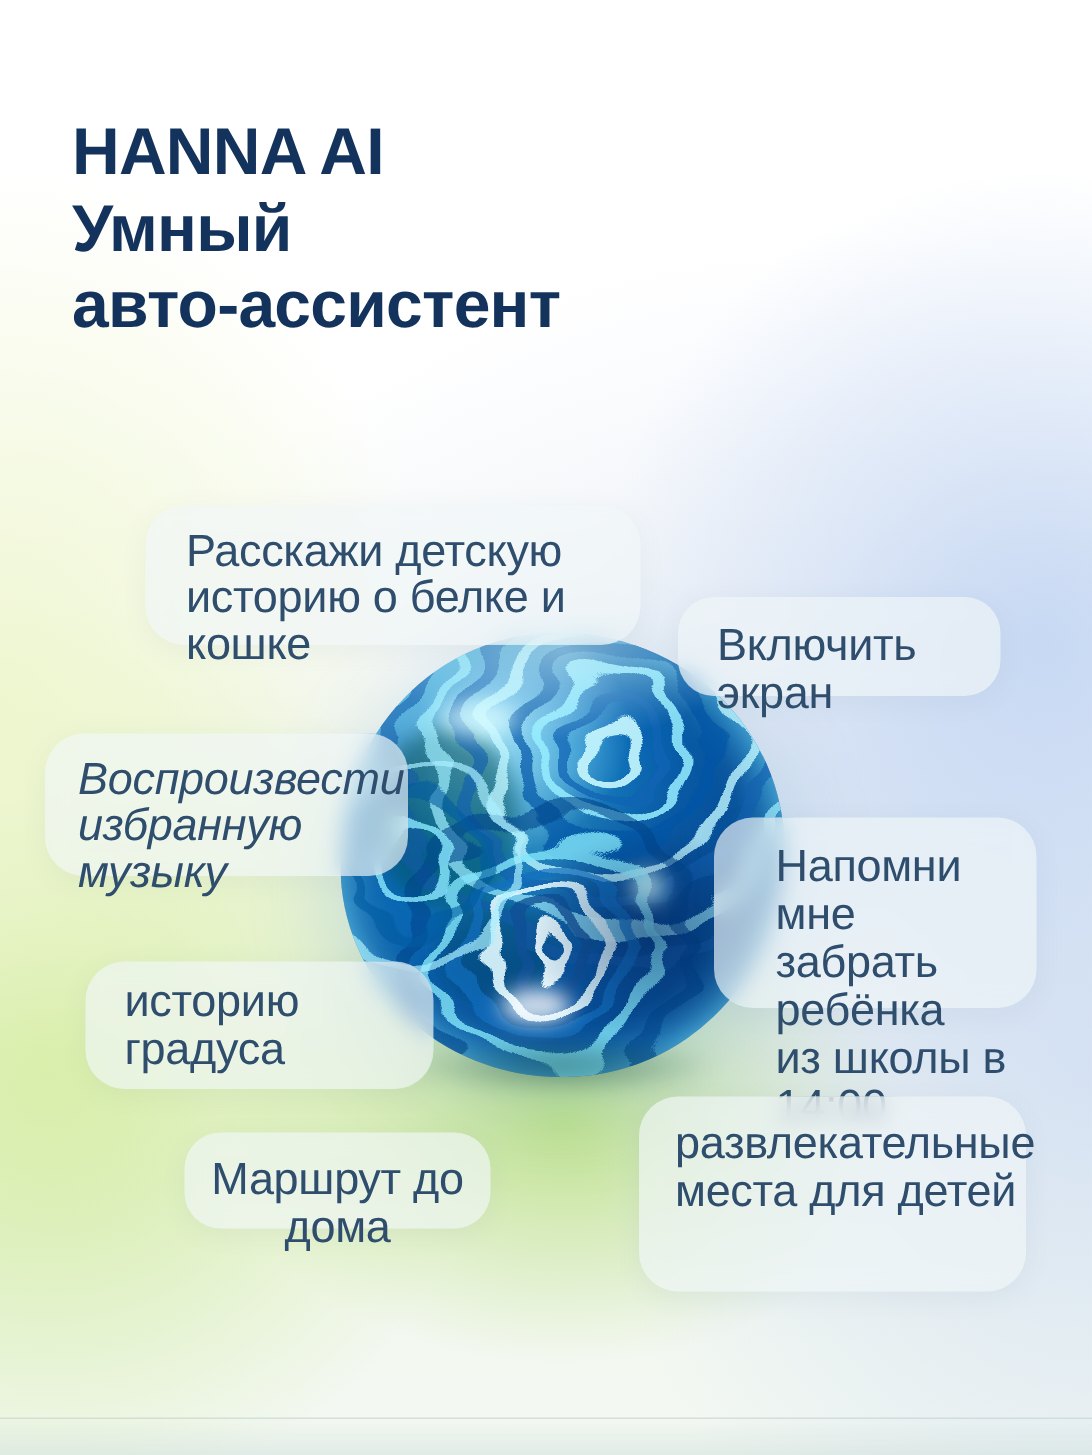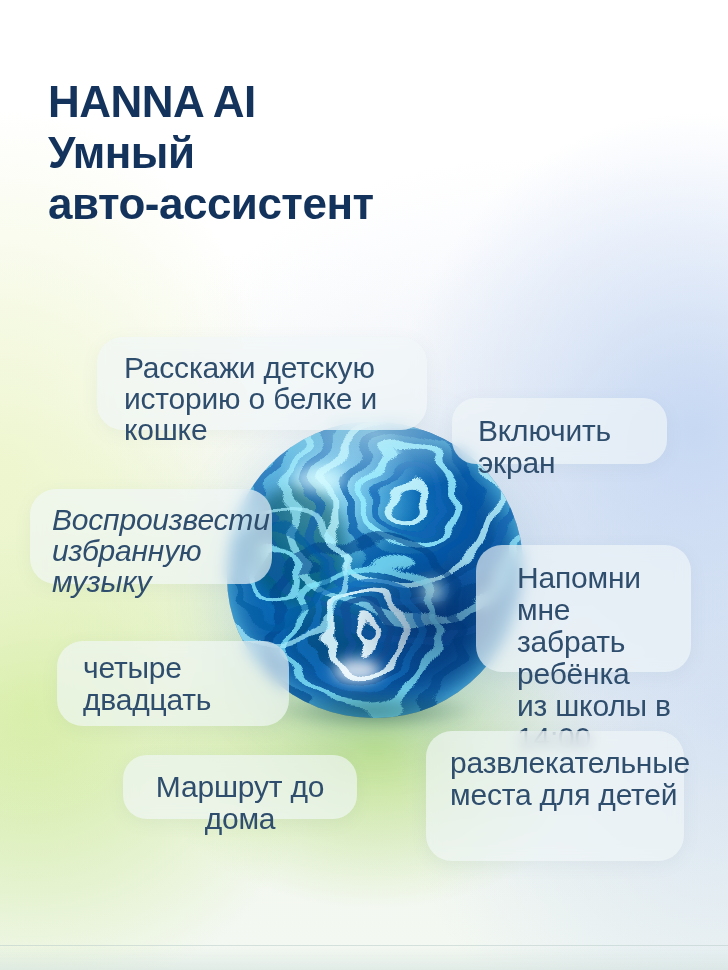--- a/index.html
+++ b/index.html
@@ -36,21 +36,21 @@
     color:#2f4e6d;
     font-size:30px;line-height:32px;letter-spacing:-0.2px;
     box-sizing:border-box;
   }
   .bubble .ln{display:block;}
   .b1{left:97px; top:337px; width:330px; height:93px;  padding:15px 0 0 27px; line-height:31px;}
   .b2{left:452px;top:398px; width:215px; height:66px;  padding:17px 0 0 26px; border-radius:24px;}
   .b3{left:30px; top:489px; width:242px; height:95px;  padding:15px 0 0 22px; line-height:31px;font-style:italic;}
   .b4{left:476px;top:545px; width:215px; height:127px; padding:17px 0 0 41px;}
   .b5{left:57px; top:641px; width:232px; height:85px;  padding:11px 0 0 26px;}
-  .b6{left:123px;top:755px; width:234px; height:64px;  padding:16px 0 0 0; text-align:center; border-radius:24px;}
+  .b6{left:123px;top:755px; width:204px; height:64px;  padding:16px 0 0 0; text-align:center; border-radius:24px;}
   .b7{left:426px;top:731px; width:258px; height:130px; padding:16px 0 0 24px;}
 
   
   .orb{
     position:absolute;left:227px;top:422px;width:296px;height:296px;
     border-radius:49% 51% 50% 50% / 51% 49% 52% 48%;
     overflow:hidden;
     background:
       radial-gradient(140px 120px at 32% 22%, rgba(190,243,255,0.95), rgba(190,243,255,0) 70%),
       radial-gradient(220px 220px at 68% 62%, rgba(7,60,130,0.85), rgba(7,60,130,0) 75%),
@@ -158,21 +158,21 @@
     <span class="ln">избранную музыку</span>
   </div>
 
   <div class="bubble b4">
     <span class="ln">Напомни мне</span>
     <span class="ln">забрать ребёнка</span>
     <span class="ln">из школы в 14:00</span>
   </div>
 
   <div class="bubble b5">
-    <span class="ln">четыре двадцать</span>
+    <span class="ln">историю градуса</span>
   </div>
 
   <div class="bubble b6">
     <span class="ln">Маршрут до дома</span>
   </div>
 
   <div class="bubble b7">
     <span class="ln">развлекательные</span>
     <span class="ln">места для детей</span>
   </div>

